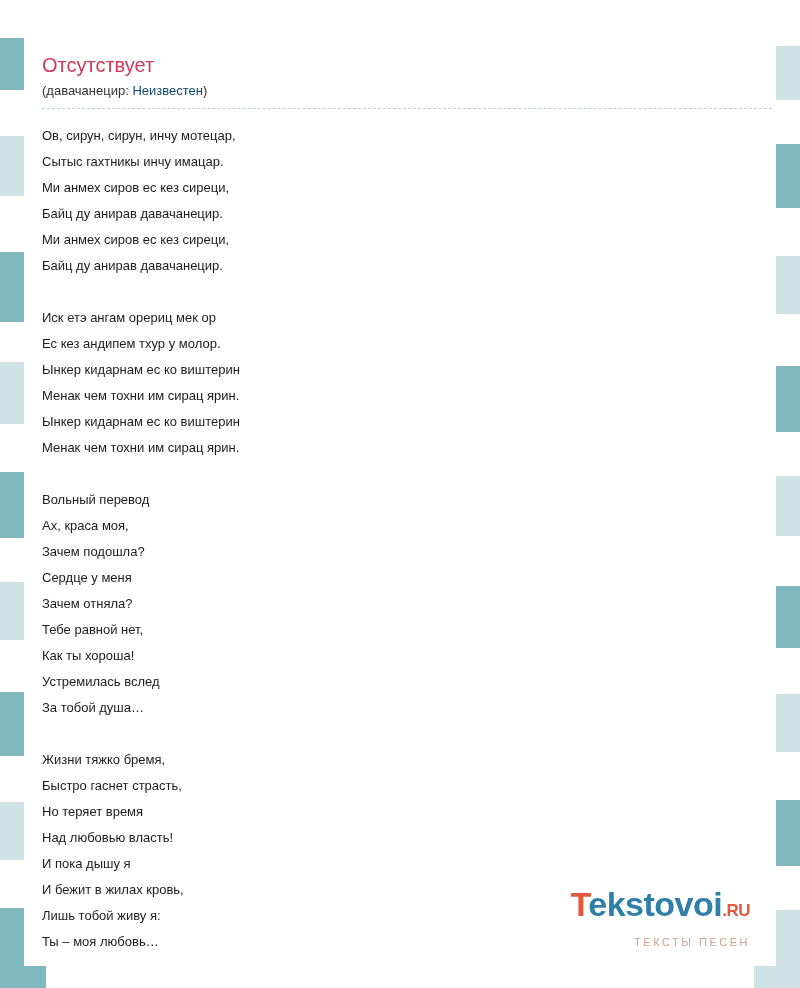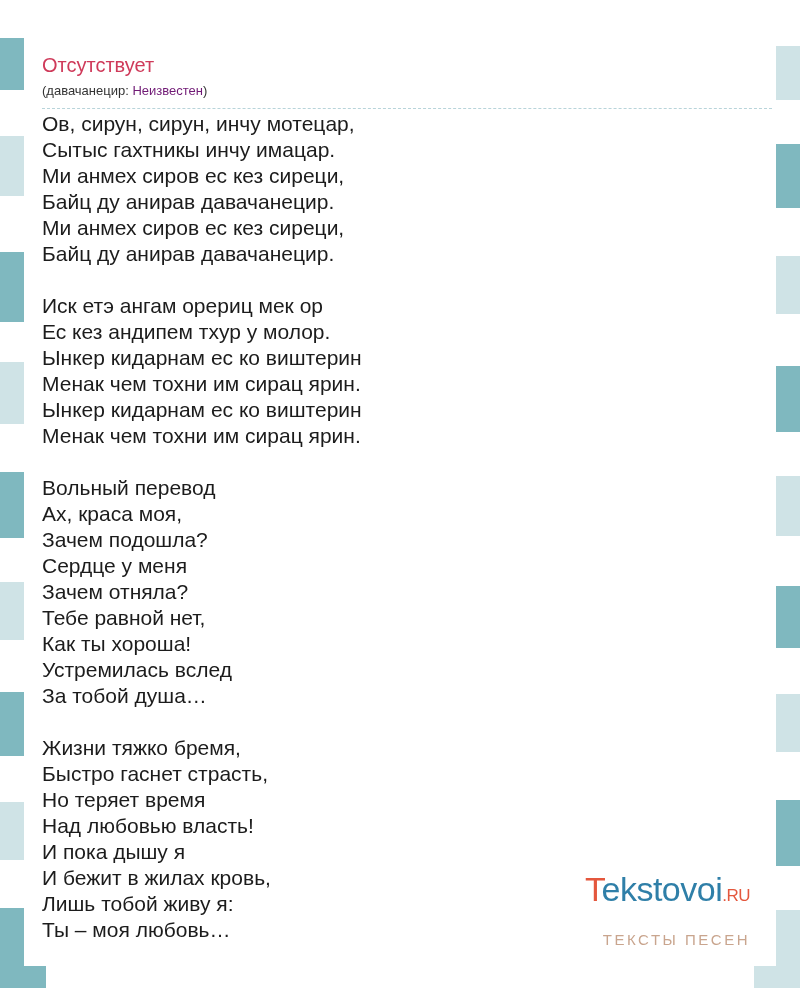--- a/index.html
+++ b/index.html
@@ -90,63 +90,63 @@
     margin: 0 0 4px 0;
     line-height: 26px;
   }
   .artist-line {
     font-size: 13px;
     color: #333333;
     margin: 0;
     line-height: 18px;
   }
   .artist-link {
-    color: #701a75;
+    color: #0c4a6e;
     text-decoration: none;
     cursor: pointer;
   }
 
   .divider {
     margin-top: 8px;
     border-top: 1px dashed #b8d4da;
     height: 0;
     width: 730px;
   }
 
   .lyrics {
-    margin-top: 2px;
-    font-size: 21px;
+    margin-top: 14px;
+    font-size: 13px;
     line-height: 26px;
     color: #1c1c1c;
     white-space: pre-wrap;
     font-family: "Liberation Sans", sans-serif;
   }
 
   
   .logo {
     position: absolute;
     right: 26px;
     bottom: 18px;
     text-align: right;
     user-select: none;
   }
   .logo-main {
     font-size: 34px;
-    font-weight: normal;
+    font-weight: bold;
     letter-spacing: -0.5px;
     line-height: 34px;
   }
   .logo-t { color: #e4573d; }
   .logo-ekstovoi { color: #2f7fa8; }
   .logo-ru { color: #e4573d; font-size: 17px; }
   .logo-sub {
-    font-size: 15px;
+    font-size: 11px;
     color: #c9a58e;
     letter-spacing: 2.5px;
-    margin-top: 18px;
+    margin-top: 8px;
   }
 </style>
 </head>
 <body>
 
 <div class="page">
 
   <div class="stripes"></div>
   <div class="stripes-right"></div>
 

